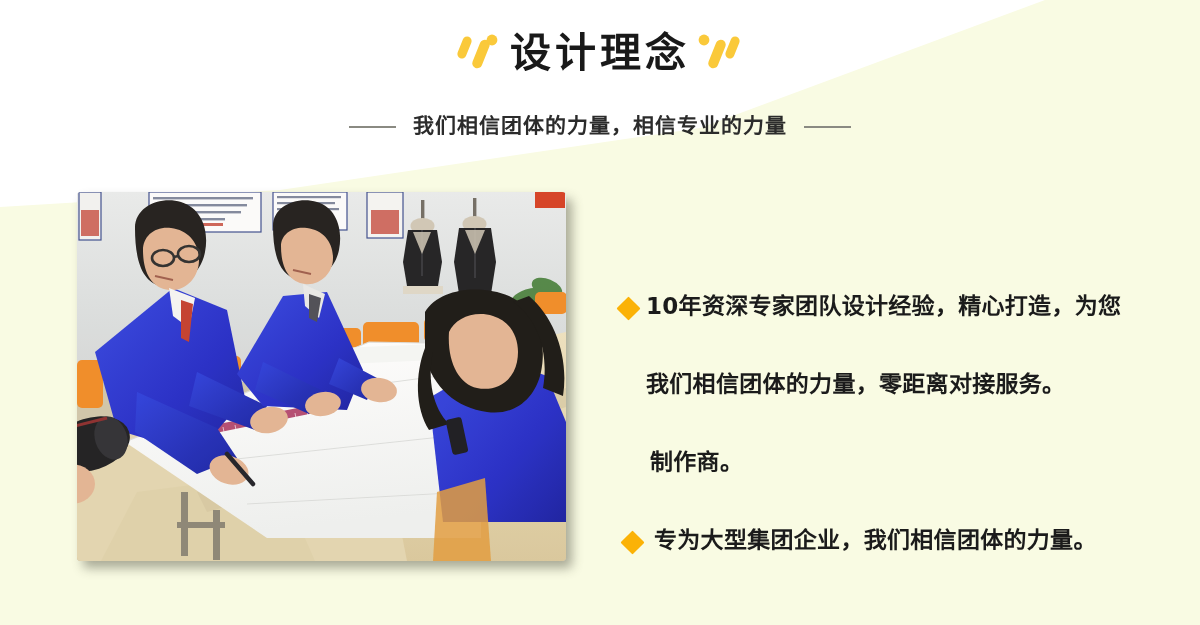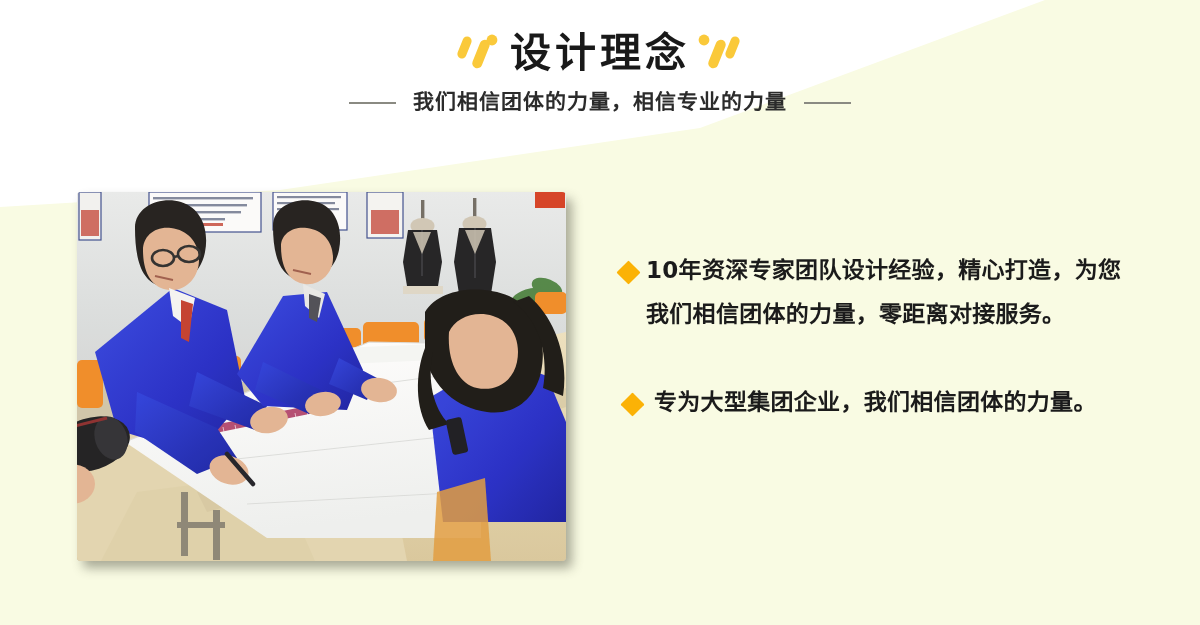--- a/index.html
+++ b/index.html
@@ -75,21 +75,21 @@
     line-height: 1;
     white-space: nowrap;
     font-family: "DejaVu Sans", "Liberation Sans", sans-serif;
   }
 
   .subtitle-row {
     display: flex;
     align-items: center;
     justify-content: center;
     gap: 17px;
-    margin-top: 0;
+    margin-top: 24px;
   }
   .sub-rule {
     width: 47px;
     height: 2px;
     background: #8a8a82;
     flex: none;
   }
   .subtitle-text {
     font-size: 21px;
     font-weight: 700;
@@ -120,20 +120,21 @@
     position: absolute;
     left: 620px;
     top: 250px;
     width: 560px;
     z-index: 5;
   }
   .bullet {
     display: flex;
     align-items: flex-start;
     margin-bottom: 2px;
+    margin-top: 36px;
   }
   .bullet-marker {
     flex: none;
     width: 26px;
     height: 40px;
     display: flex;
     align-items: center;
     justify-content: flex-start;
     padding-top: 2px;
   }
@@ -395,20 +396,21 @@
       </span>
       <span class="bullet-text">10年资深专家团队设计经验，精心打造，为您</span>
     </div>
     <div class="bullet bullet-1 indent-1">
       <span class="bullet-marker"></span>
       <span class="bullet-text">我们相信团体的力量，零距离对接服务。</span>
     </div>
 
     <div class="bullet bullet-2 indent-1">
       <span class="bullet-marker"></span>
+      <span class="bullet-text">制作商。</span>
     </div>
 
     <div class="bullet bullet-3">
       <span class="bullet-marker">
         <span class="diamond"></span>
       </span>
       <span class="bullet-text">专为大型集团企业，我们相信团体的力量。</span>
     </div>
 
   </div>

